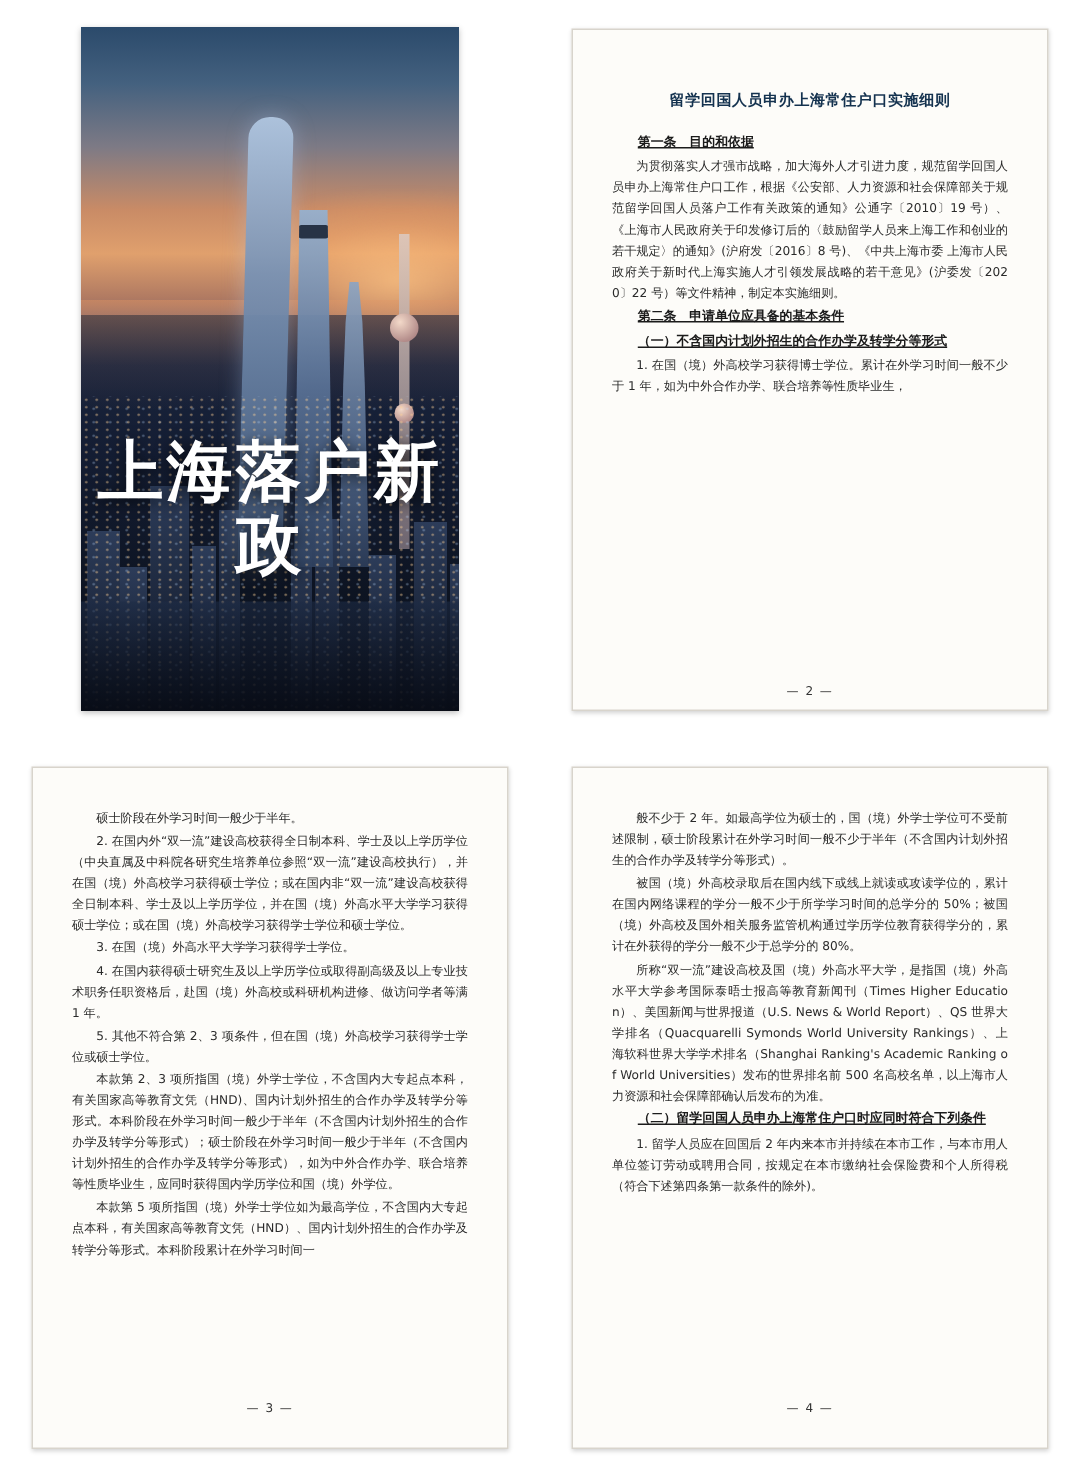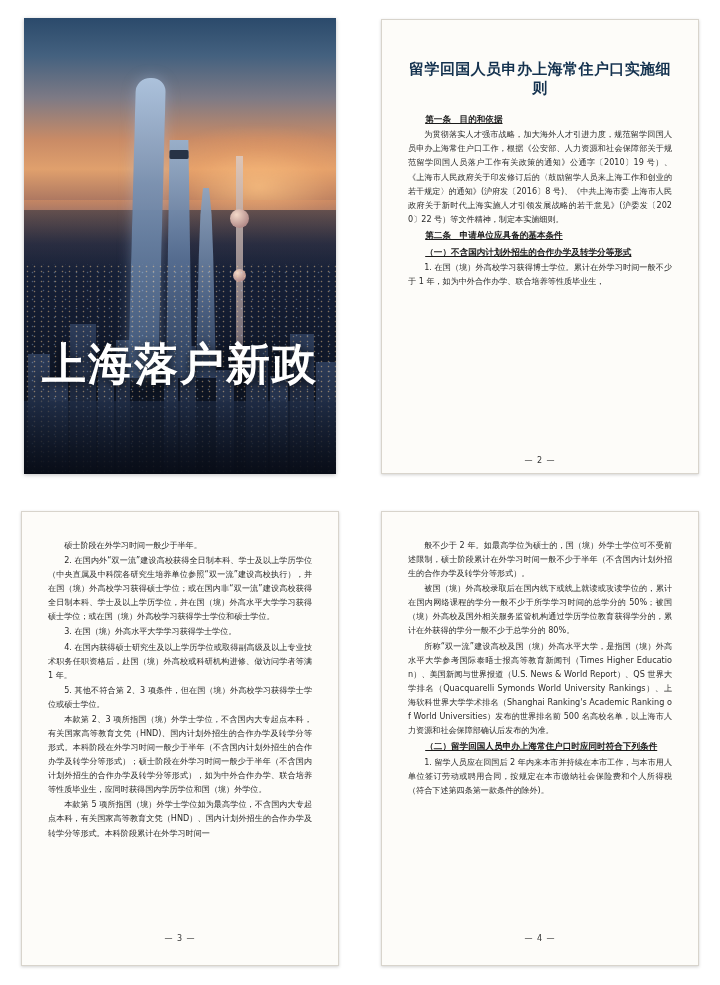--- a/index.html
+++ b/index.html
@@ -22,21 +22,21 @@
   }
   .cell {
     position: relative;
     display: flex;
     align-items: center;
     justify-content: center;
   }
   
   .cover {
     position: relative;
-    width: 312px;
+    width: 252px;
     height: 456px;
     margin: 0 auto;
     overflow: hidden;
     background: #0a1a2e;
     box-shadow: 0 1px 4px rgba(0,0,0,0.25);
   }
   .sky {
     position: absolute;
     left: 0; right: 0; top: 0;
     height: 46%;
@@ -160,21 +160,21 @@
     overflow: hidden;
   }
   .page-inner {
     width: 100%;
     height: 100%;
     position: relative;
   }
   .doc-title {
     text-align: center;
     font-family: "DejaVu Sans", sans-serif;
-    font-size: 15px;
+    font-size: 10px;
     font-weight: bold;
     color: #14324f;
     letter-spacing: 0.4px;
     margin: 14px 0 14px 0;
   }
   .sec-head {
     font-family: "DejaVu Sans", sans-serif;
     font-size: 8.6px;
     font-weight: bold;
     color: #1b1b1b;

